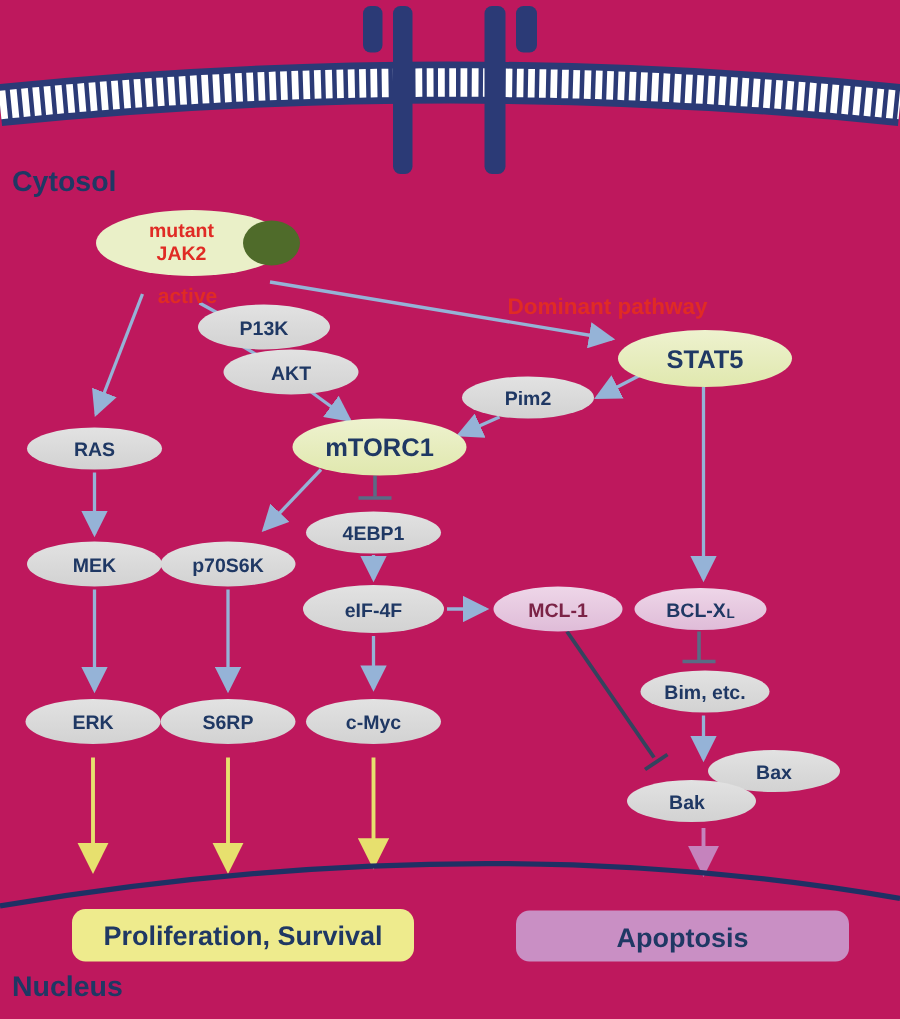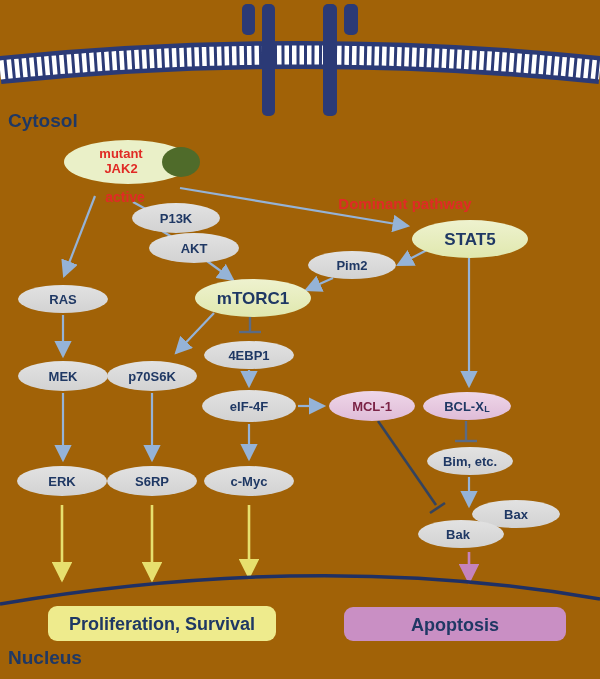--- a/index.html
+++ b/index.html
@@ -1,16 +1,16 @@
 <!DOCTYPE html>
 <html><head>
 <meta charset="utf-8">
 <style>
   html,body{margin:0;padding:0;background:#ffffff;}
-  #stage{position:relative;width:600px;height:679px;background:#a16207;overflow:hidden;
+  #stage{position:relative;width:600px;height:679px;background:#be185d;overflow:hidden;
          font-family:"Liberation Sans", sans-serif;}
   svg text{font-family:"Liberation Sans", sans-serif;font-weight:bold;}
   .node-label{fill:#1f3864;font-size:13px;}
   .node-label-big{fill:#1f3864;font-size:17px;}
   .red-label{fill:#e02b25;font-size:13px;}
   .zone-label{fill:#1f3864;font-size:19px;}
   .outcome-label{fill:#1f3864;font-size:18px;}
   .maroon-label{fill:#7b2346;font-size:13px;}
 </style>
 </head>

